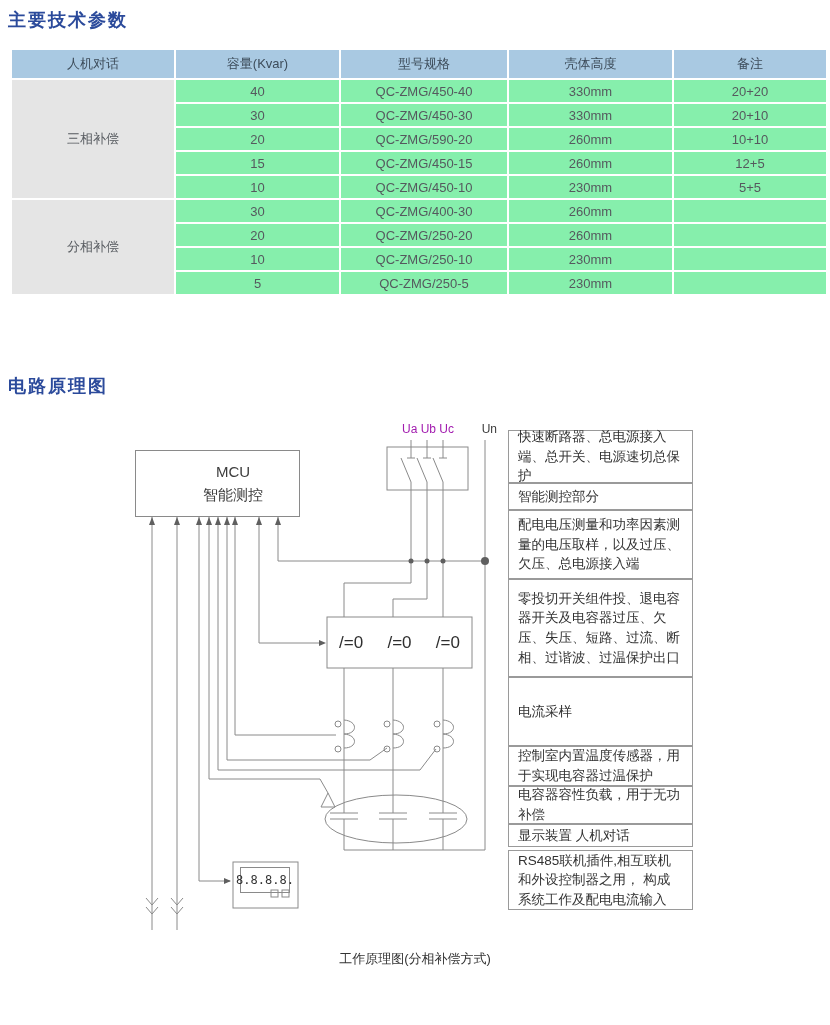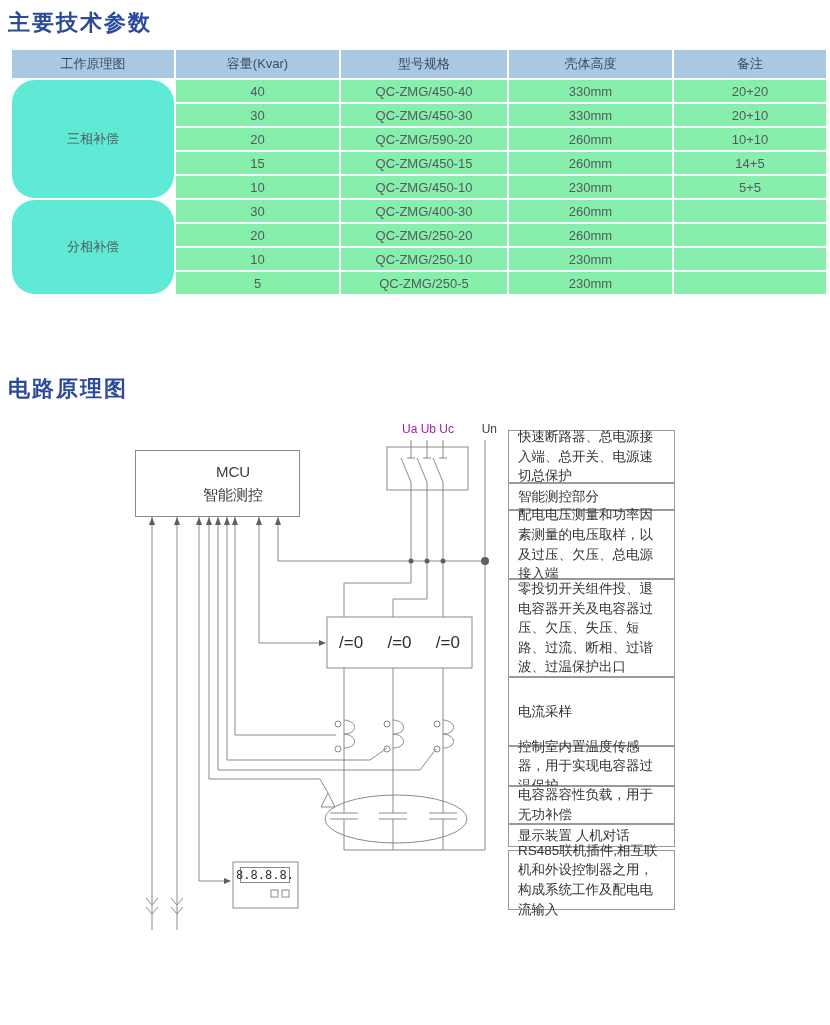--- a/index.html
+++ b/index.html
@@ -1,61 +1,61 @@
 <!DOCTYPE html>
 <html><head>
 <meta charset="utf-8">
 <style>
   html,body{margin:0;padding:0;background:#fff;}
   body{font-family:"Liberation Sans","DejaVu Sans",sans-serif;}
   .page{position:relative;width:830px;height:1025px;background:#fff;overflow:hidden;}
-  .section-title{position:absolute;left:8px;font-size:22px;font-weight:bold;color:#2b4a9b;letter-spacing:2px;}
+  .section-title{position:absolute;left:8px;font-size:18px;font-weight:bold;color:#2b4a9b;letter-spacing:2px;}
   #title-params{top:8px;}
   #title-circuit{top:374px;}
 
   
   table.spec{position:absolute;left:10px;top:48px;width:810px;border-collapse:separate;border-spacing:2px;background:#fff;table-layout:fixed;}
   table.spec th{background:#a9c9e2;color:#3d4c5a;font-size:13px;font-weight:normal;height:26px;text-align:center;}
   table.spec td{background:#86efac;color:#55595e;font-size:13px;height:20px;text-align:center;}
-  table.spec td.group{background:#5eead4;border-radius:23px;}
+  table.spec td.group{background:#e5e5e5;}
 
   
   .diagram{position:absolute;left:0;top:400px;width:830px;height:580px;}
   .diagram svg{position:absolute;left:0;top:0;}
   .mcu-box{position:absolute;left:135px;top:50px;width:165px;height:67px;border:1px solid #8a8a8a;box-sizing:border-box;
            display:flex;flex-direction:column;align-items:center;justify-content:center;color:#3c3c3c;font-size:15px;line-height:1.5;padding-left:31px;}
   .phase-labels{position:absolute;left:397px;top:22px;width:62px;text-align:center;font-size:12px;color:#a21caf;}
   .neutral-label{position:absolute;left:473px;top:22px;width:24px;text-align:right;font-size:12px;color:#3c3c3c;}
   .contactor-labels{position:absolute;left:327px;top:217px;width:145px;height:51px;display:flex;align-items:center;justify-content:space-around;}
   .contactor-labels span{font-size:17px;color:#2f2f2f;}
-  .display-value{position:absolute;left:240px;top:467px;width:50px;height:16px;border:1px solid #8a8a8a;box-sizing:border-box;
+  .display-value{position:absolute;left:240px;top:467px;width:50px;height:26px;border:1px solid #8a8a8a;box-sizing:border-box;
                  display:flex;align-items:center;justify-content:center;font-family:"DejaVu Sans Mono",monospace;font-size:12px;color:#333;}
   .panel{position:absolute;left:508px;top:30px;width:185px;}
-  .panel-row{position:absolute;left:0;width:167px;border:1px solid #9a9a9a;box-sizing:border-box;background:#fff;
+  .panel-row{position:absolute;left:0;width:185px;border:1px solid #9a9a9a;box-sizing:border-box;background:#fff;
              display:flex;flex-direction:column;justify-content:center;padding:2px 9px;font-size:13.5px;line-height:1.45;color:#333;}
   .caption{position:absolute;left:0;top:550px;width:830px;text-align:center;font-size:13px;color:#333;}
 </style>
 </head>
 <body>
 
 <div class="page">
 
   <div class="section-title" id="title-params">主要技术参数</div>
 
   <table class="spec">
     <colgroup>
         <col style="width:162px">
         <col style="width:163px">
         <col style="width:166px">
         <col style="width:163px">
         <col style="width:152px">
       </colgroup>
     <thead>
       <tr>
-        <th>工作原理图</th>
+        <th>人机对话</th>
         <th>容量(Kvar)</th>
         <th>型号规格</th>
         <th>壳体高度</th>
         <th>备注</th>
       </tr>
     </thead>
     <tbody>
       <tr>
         <td class="group" rowspan="5">三相补偿</td>
         <td>40</td>
@@ -72,21 +72,21 @@
       <tr>
         <td>20</td>
         <td>QC-ZMG/590-20</td>
         <td>260mm</td>
         <td>10+10</td>
       </tr>
       <tr>
         <td>15</td>
         <td>QC-ZMG/450-15</td>
         <td>260mm</td>
-        <td>14+5</td>
+        <td>12+5</td>
       </tr>
       <tr>
         <td>10</td>
         <td>QC-ZMG/450-10</td>
         <td>230mm</td>
         <td>5+5</td>
       </tr>
       <tr>
         <td class="group" rowspan="4">分相补偿</td>
         <td>30</td>
@@ -237,15 +237,16 @@
       <div class="panel-row" style="top:53px;height:27px">智能测控部分</div>
       <div class="panel-row" style="top:80px;height:69px">配电电压测量和功率因素测量的电压取样，以及过压、欠压、总电源接入端</div>
       <div class="panel-row" style="top:149px;height:98px">零投切开关组件投、退电容器开关及电容器过压、欠压、失压、短路、过流、断相、过谐波、过温保护出口</div>
       <div class="panel-row" style="top:247px;height:69px">电流采样</div>
       <div class="panel-row" style="top:316px;height:40px">控制室内置温度传感器，用于实现电容器过温保护</div>
       <div class="panel-row" style="top:356px;height:38px">电容器容性负载，用于无功补偿</div>
       <div class="panel-row" style="top:394px;height:23px">显示装置 人机对话</div>
       <div class="panel-row" style="top:420px;height:60px">RS485联机插件,相互联机和外设控制器之用， 构成系统工作及配电电流输入</div>
     </div>
 
+    <div class="caption">工作原理图(分相补偿方式)</div>
   </div>
 
 </div>
 
 </body></html>

